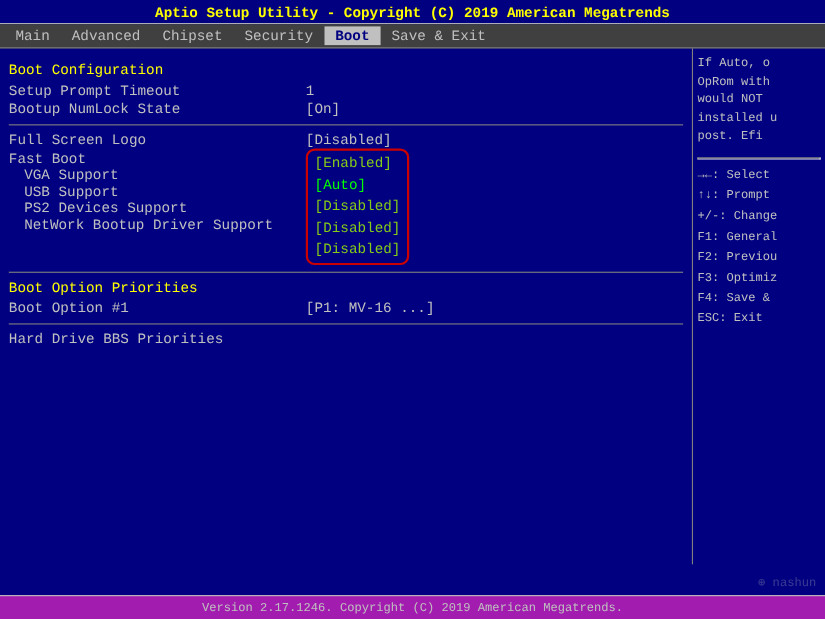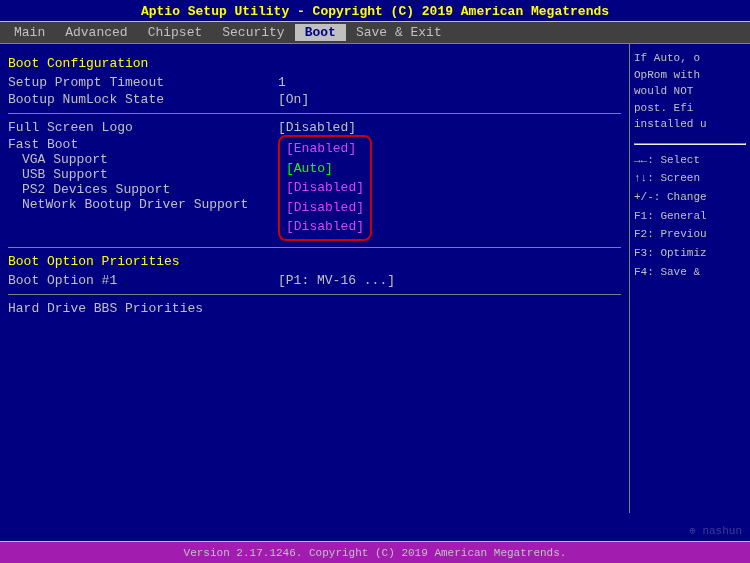--- a/index.html
+++ b/index.html
@@ -92,21 +92,21 @@
     .fast-boot-values {
       display: inline-flex;
       flex-direction: column;
       border: 2px solid #cc0000;
       border-radius: 8px;
       padding: 2px 6px 2px 6px;
       margin-top: -2px;
     }
 
     .fast-boot-value-row {
-      color: #d946ef;
+      color: #84cc16;
       line-height: 1.5;
       font-size: 13px;
     }
 
     .fast-boot-value-row.green-text {
       color: #00ff00;
     }
 
     
     #help-panel {
@@ -244,32 +244,33 @@
       <span class="setting-label">Hard Drive BBS Priorities</span>
     </div>
 
   </div>
 
   <div id="help-panel">
     <div style="margin-bottom:10px; font-size:11px; line-height:1.5; color:#c0c0c0;">
       <div>If Auto, o</div>
       <div>OpRom with</div>
       <div>would NOT</div>
+      <div>installed u</div>
       <div>post. Efi</div>
-      <div>installed u</div>
     </div>
     <hr style="border-top:1px solid #808080; margin-bottom:6px;">
     <div id="keys-panel">
       <div>→←: Select</div>
-      <div>↑↓: Screen</div>
+      <div>↑↓: Prompt</div>
       <div>+/-: Change</div>
       <div>F1: General</div>
       <div>F2: Previou</div>
       <div>F3: Optimiz</div>
       <div>F4: Save &amp;</div>
+      <div>ESC: Exit</div>
     </div>
   </div>
 
 </div>
 
 <div id="bottom-bar">
   <span>Version 2.17.1246. Copyright (C) 2019 American Megatrends.</span>
 </div>
 
 <div id="watermark">⊕ nashun</div>

